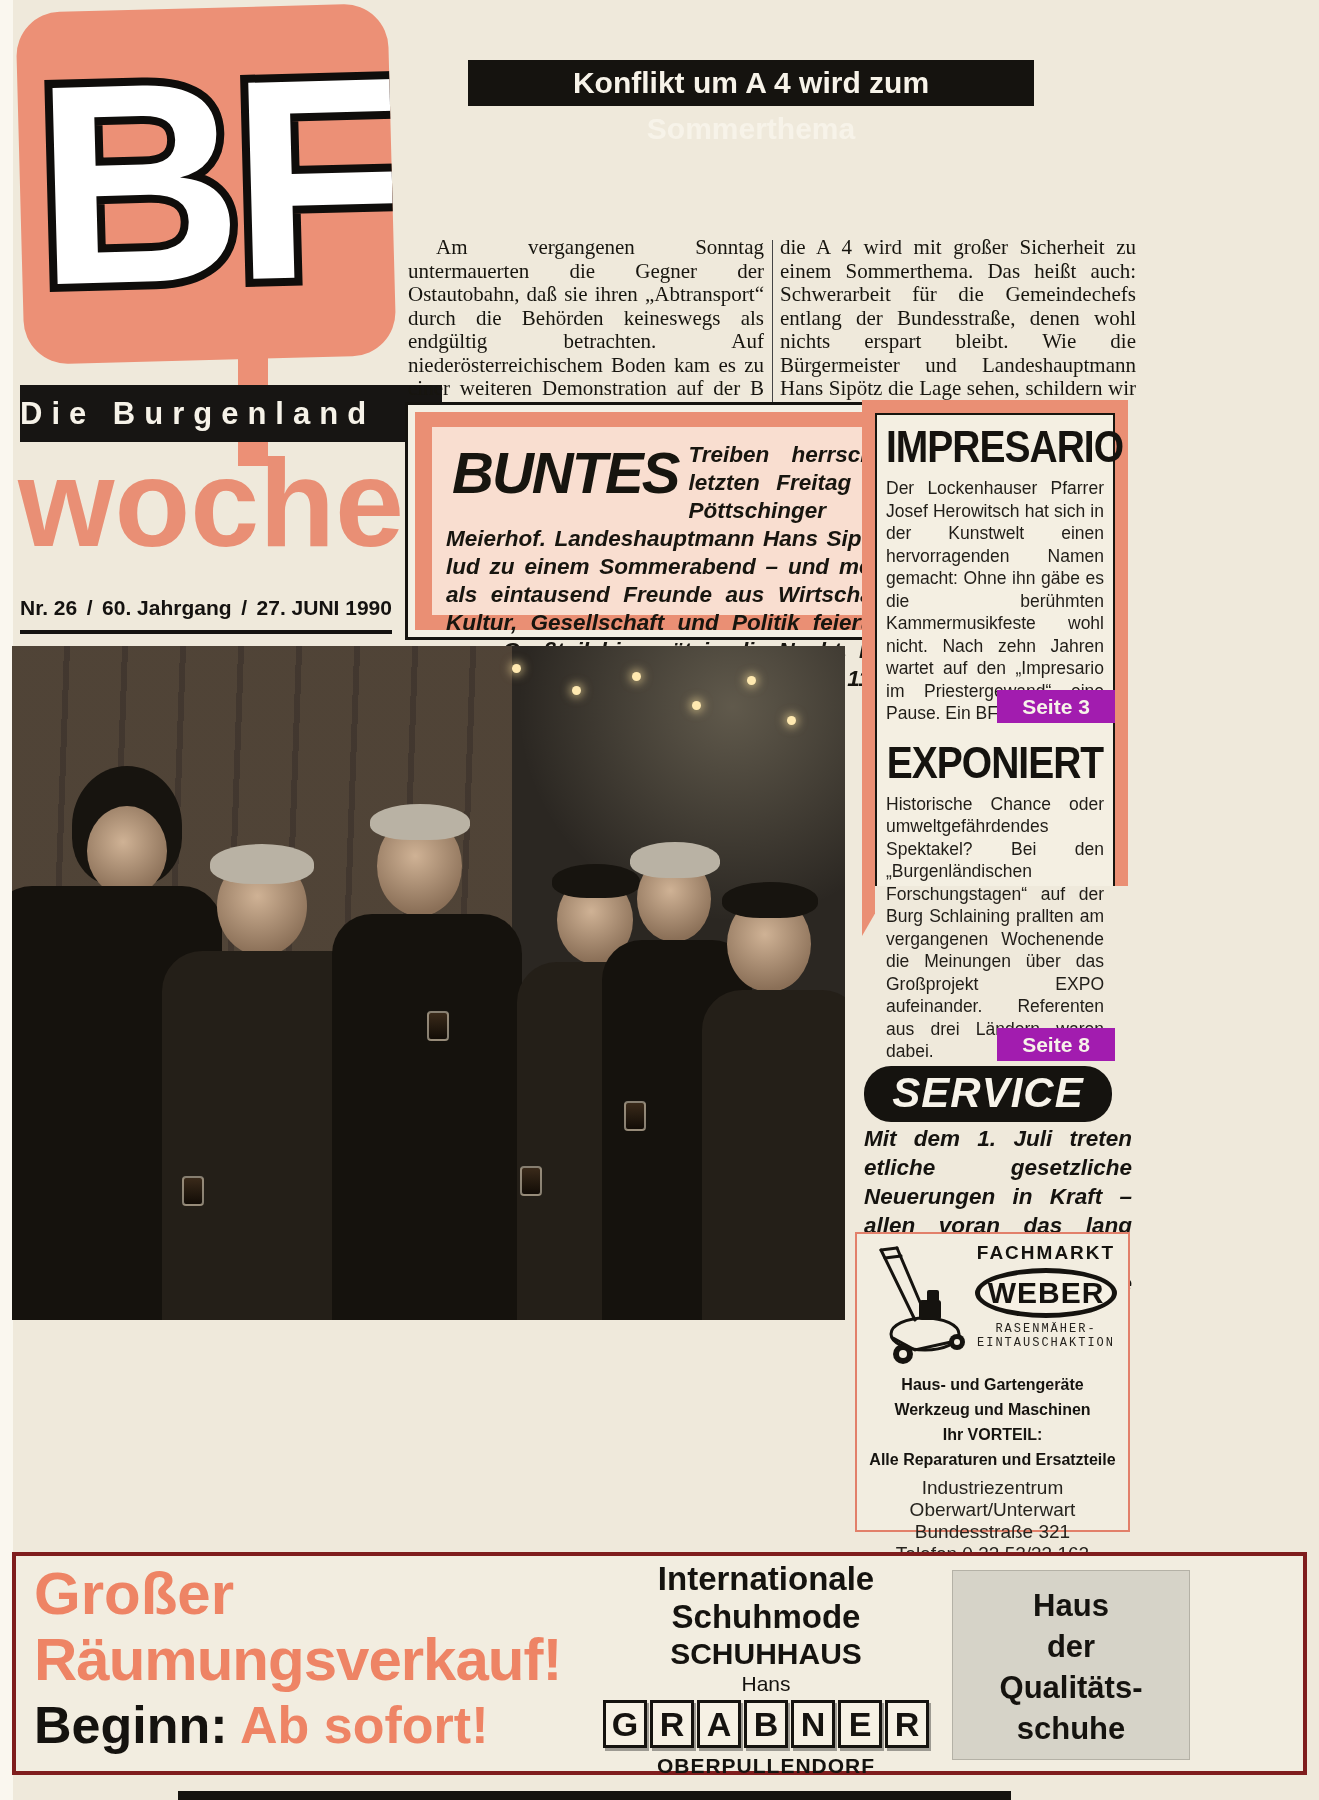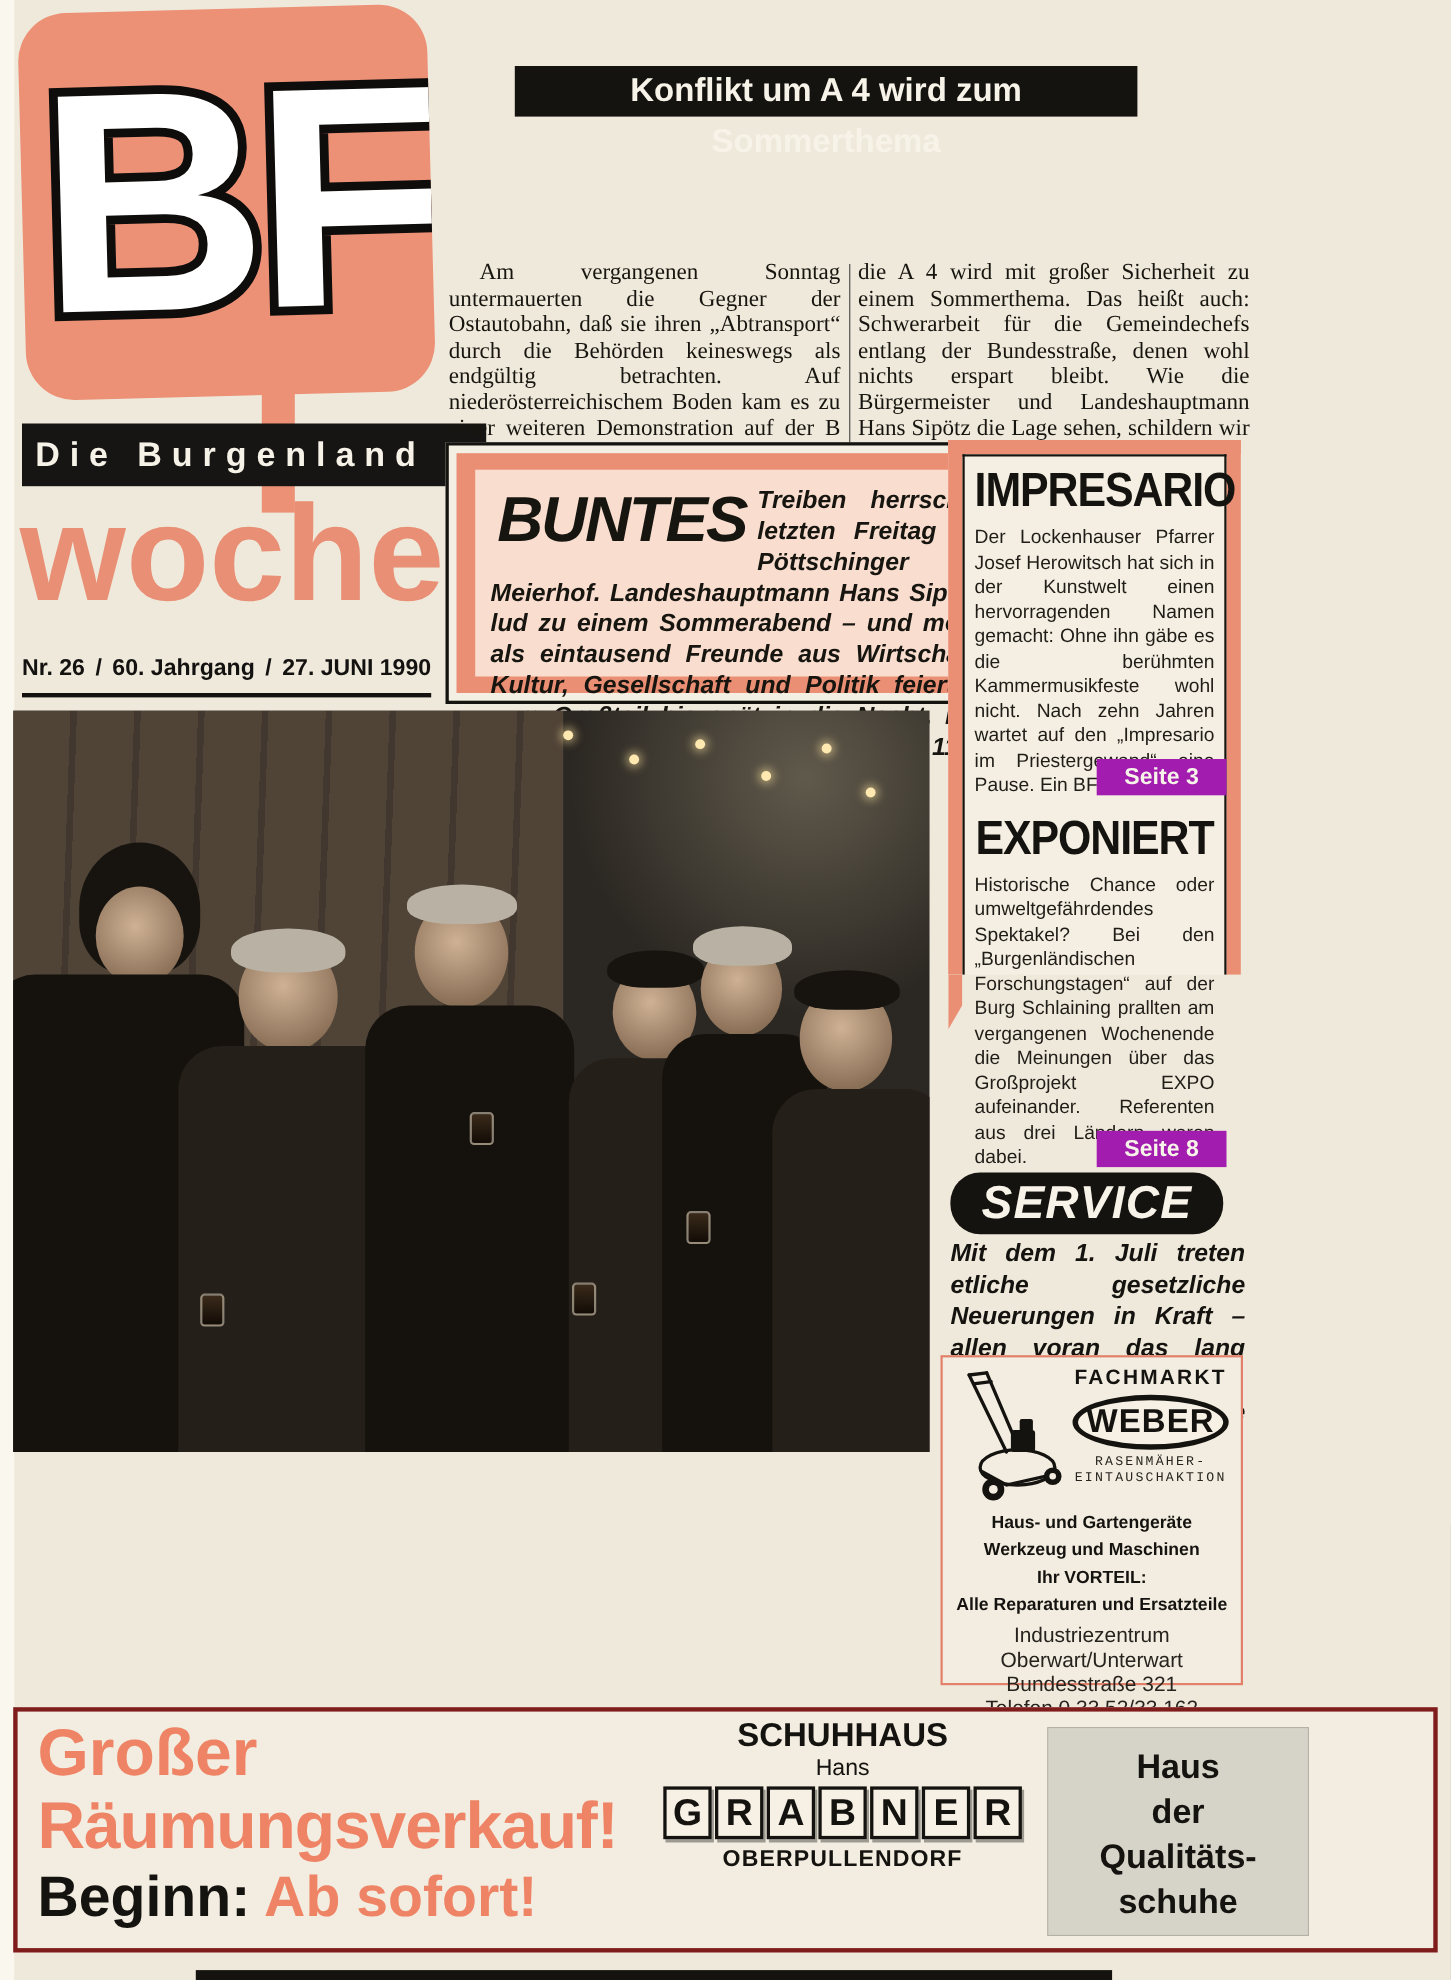--- a/index.html
+++ b/index.html
@@ -14,21 +14,21 @@
   #bf-logo {
     left:20px; top:8px; width:372px; height:352px;
     background:#ec9076; border-radius:44px;
     transform:rotate(-1.5deg);
   }
   #bf-logo svg { width:100%; height:100%; }
   #mast-bar-asc { left:238px; top:336px; width:30px; height:130px; background:#ec9076; }
   #mast-name-bar {
     left:20px; top:385px; width:422px; height:57px; background:#171513;
     color:#f6f2e8; font-weight:bold; font-size:31px; letter-spacing:9px;
-    line-height:57px; padding-left:12px; white-space:nowrap; overflow:hidden;
+    line-height:57px; padding-left:0; white-space:nowrap; overflow:hidden;
   }
   #mast-name-low {
     left:18px; top:428px; width:380px; height:150px;
     color:#e98f75; font-weight:900; font-size:124px; letter-spacing:0px;
     line-height:150px; font-family:"Liberation Sans", sans-serif;
   }
   #issue-line {
     left:20px; top:596px; width:372px;
     font-size:21px; font-weight:bold; color:#141210;
     border-bottom:4px solid #141210; padding-bottom:10px;
@@ -346,20 +346,21 @@
   <div class="abs" id="bottom-ad">
     <div id="ad-left">
       <div id="ad-left-1">Großer</div>
       <div id="ad-left-2">Räumungsverkauf!</div>
       <div id="ad-left-3">
         <span class="black">Beginn:</span>
         <span class="accent">Ab sofort!</span>
       </div>
     </div>
     <div id="ad-center">
+      <div id="ad-c1">Internationale Schuhmode</div>
       <div id="ad-c2">SCHUHHAUS</div>
       <div id="ad-c3">Hans</div>
       <div id="grabner-row">
         <span class="grab-tile">G</span>
         <span class="grab-tile">R</span>
         <span class="grab-tile">A</span>
         <span class="grab-tile">B</span>
         <span class="grab-tile">N</span>
         <span class="grab-tile">E</span>
         <span class="grab-tile">R</span>

